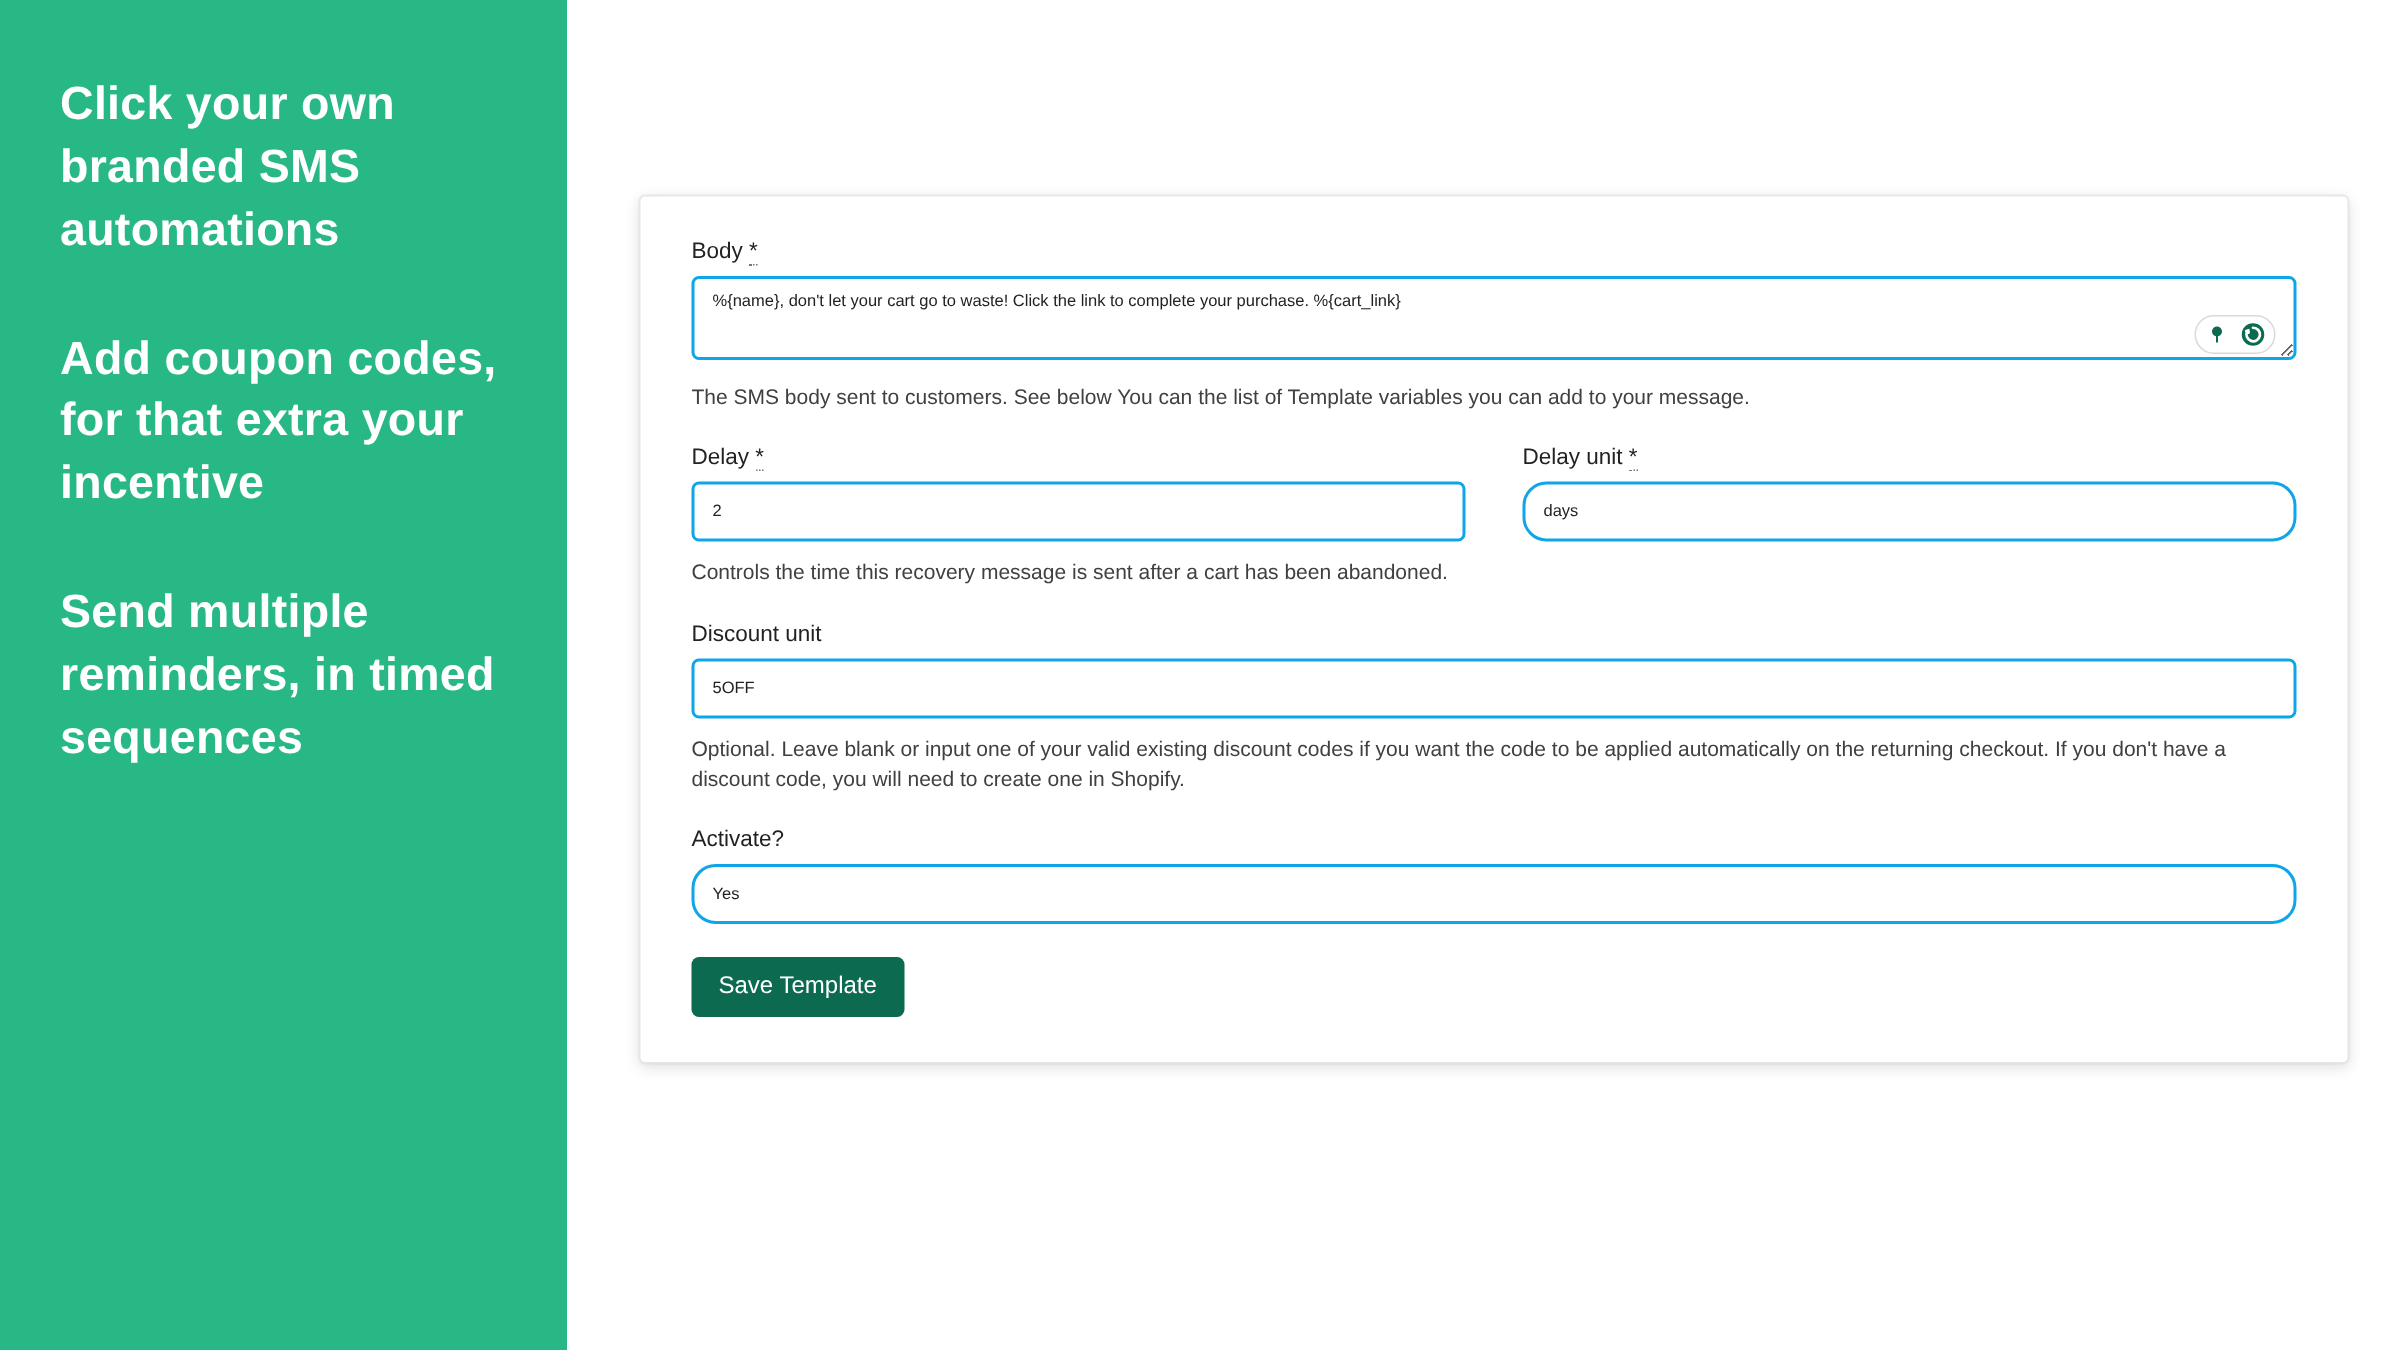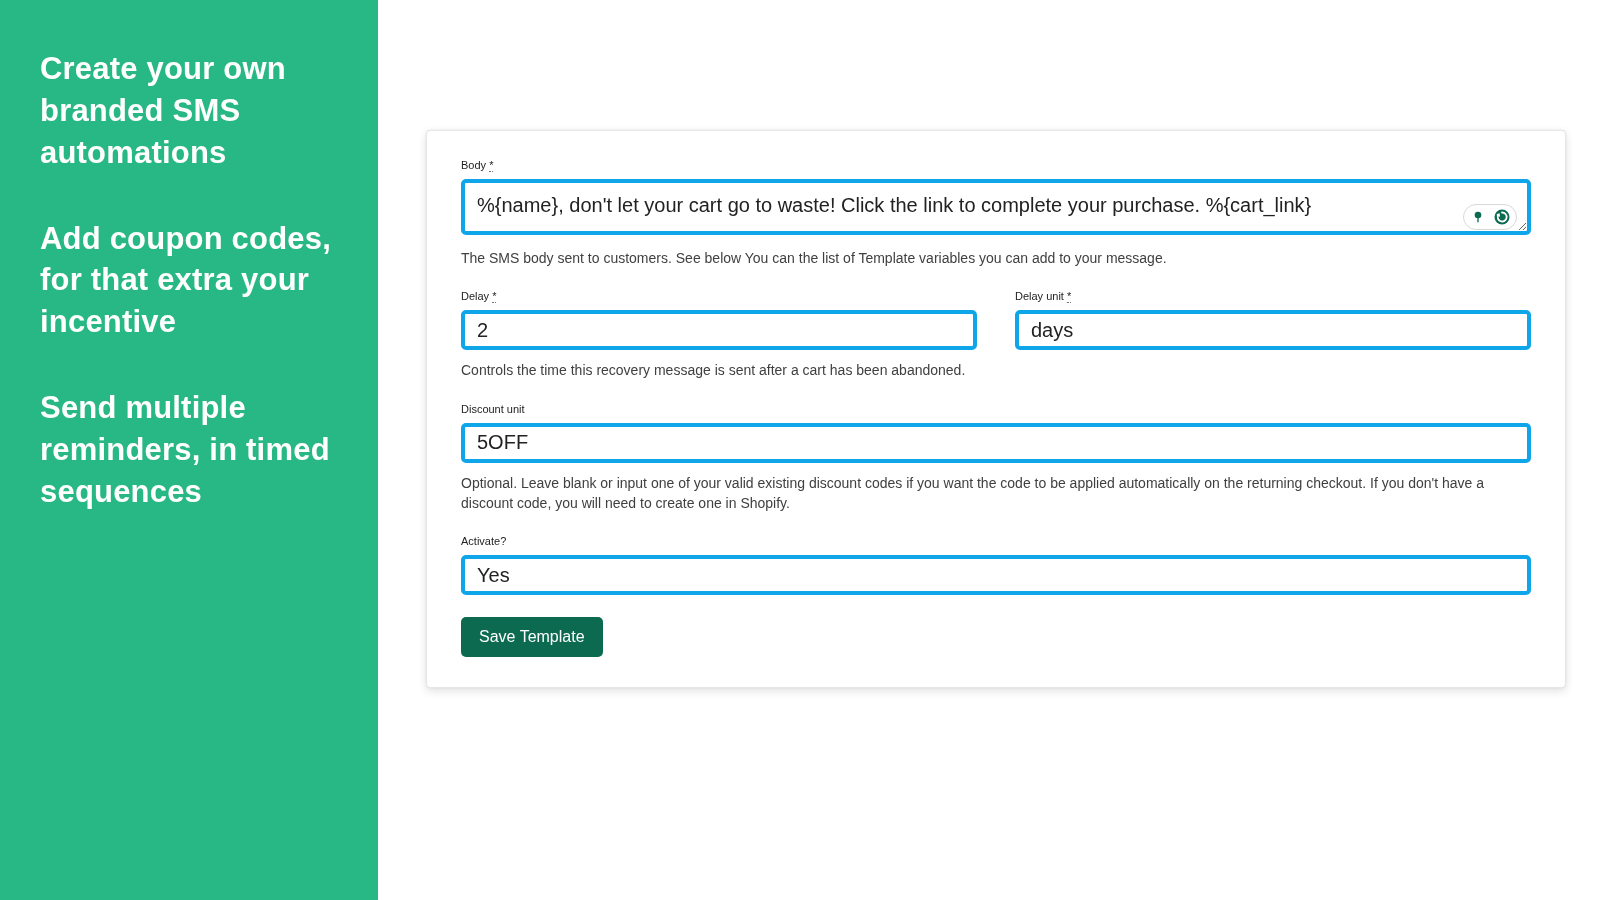--- a/index.html
+++ b/index.html
@@ -35,44 +35,44 @@
     width: 1140px;
     background: #ffffff;
     border: 1px solid #e6e6e6;
     border-radius: 4px;
     box-shadow: 0 3px 10px rgba(0,0,0,.12), 0 0 2px rgba(0,0,0,.08);
     padding: 28px 34px 30px 34px;
     color: #252525;
     font-size: 15px;
   }
 
-  .label { font-size: 11px; color: #222; margin-bottom: 8px; display: block; }
+  .label { font-size: 15px; color: #222; margin-bottom: 8px; display: block; }
   .req { border-bottom: 1px dotted #777; }
   .help { font-size: 14px; color: #404040; margin-top: 10px; line-height: 1.45; }
 
   .field { width: 100%; }
   .input, .select, .textarea {
     width: 100%;
-    border: 4px solid #0ea5e9;
+    border: 2px solid #0ea5e9;
     border-radius: 5px;
     background: #fff;
-    font-size: 20px;
+    font-size: 11px;
     color: #222;
     padding: 8px 12px;
     font-family: inherit;
   }
   .textarea {
     height: 56px;
     resize: both;
     padding-right: 80px;
     line-height: 1.45;
   }
   .input { height: 40px; }
   .select-wrap { position: relative; }
-  .select-wrap .input { padding-right: 28px; }
+  .select-wrap .input { padding-right: 28px; border-radius: 16px; }
 
   .row { display: flex; gap: 38px; margin-top: 22px; }
   .col { flex: 1; }
 
   .block { margin-top: 22px; }
 
   .save-btn {
     display: inline-block;
     margin-top: 22px;
     background: #065f46; 
@@ -102,21 +102,21 @@
   .badge {
     width: 20px; height: 20px;
     display: flex; align-items: center; justify-content: center;
   }
   .badge svg { display: block; }
 </style>
 </head>
 <body>
 
 <aside class="promo">
-  <p>Create your own branded SMS automations</p>
+  <p>Click your own branded SMS automations</p>
   <p>Add coupon codes, for that extra your incentive</p>
   <p>Send multiple reminders, in timed sequences</p>
 </aside>
 
 <main class="right">
   <section class="panel">
 
     
     <div class="field">
       <label class="label">

